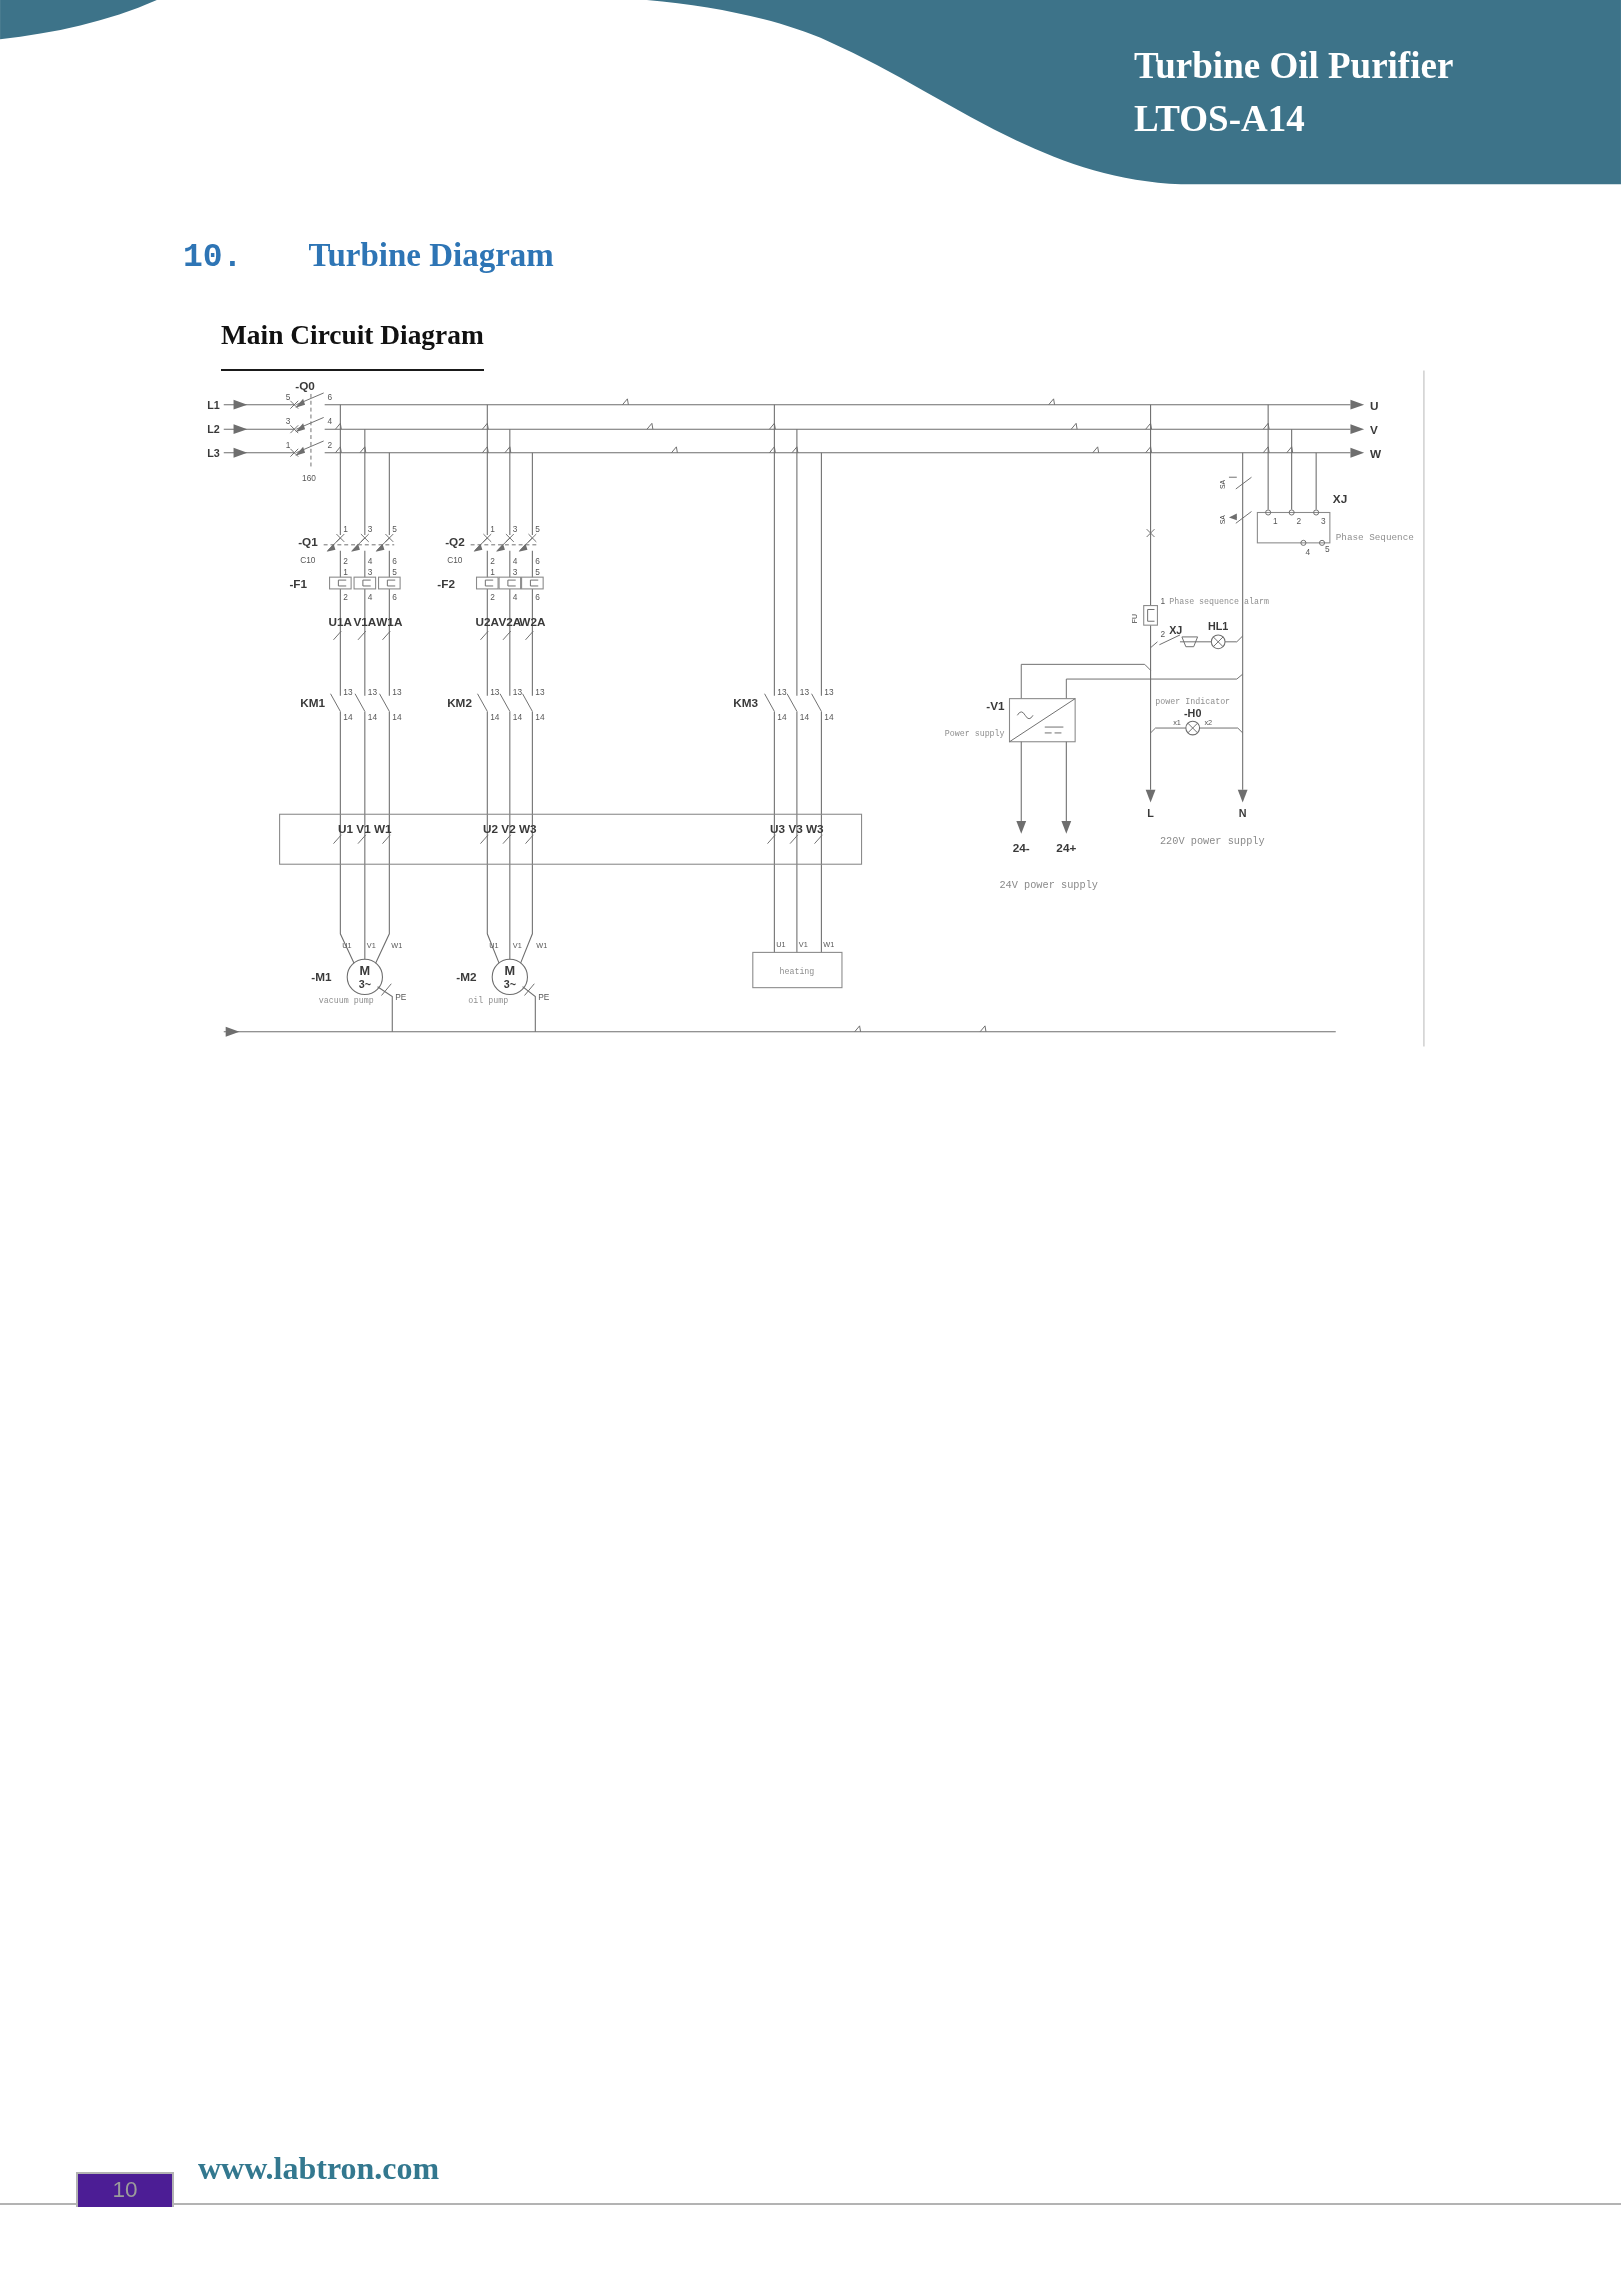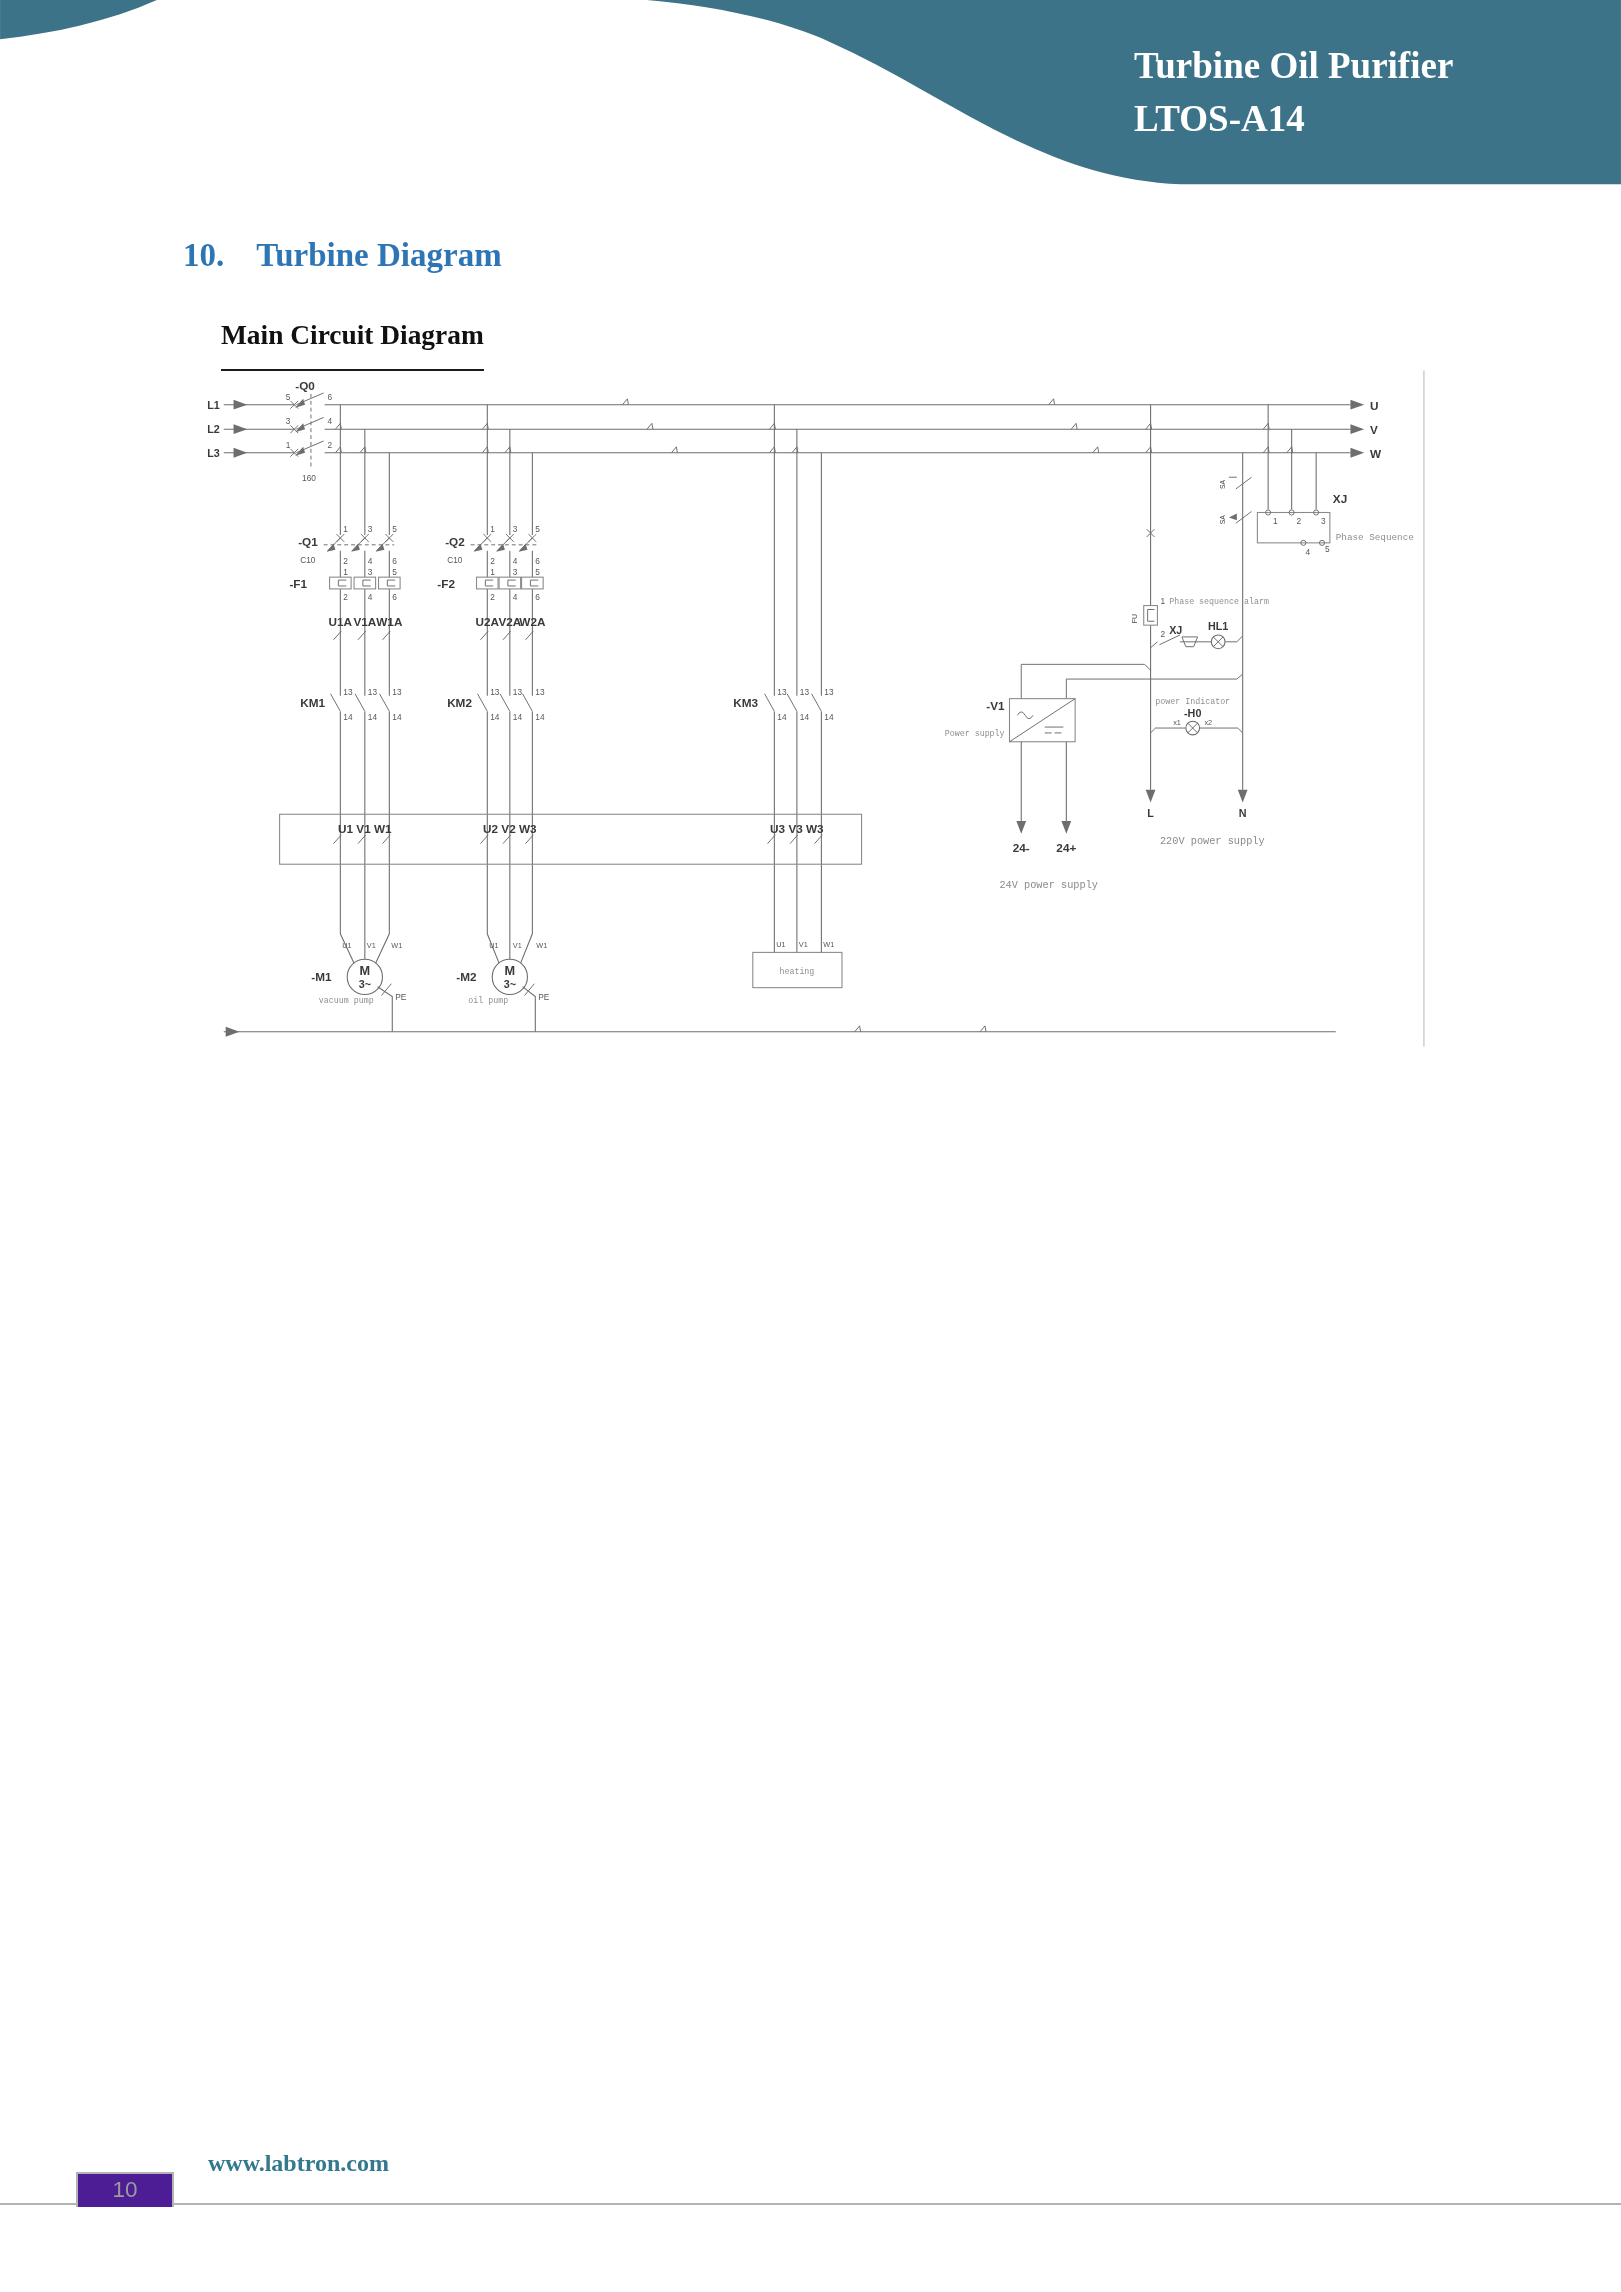--- a/index.html
+++ b/index.html
@@ -5,21 +5,21 @@
   html,body{margin:0;padding:0;background:#fff;}
   .page{position:relative;width:1621px;height:2293px;background:#fff;overflow:hidden;
         font-family:"Liberation Sans",sans-serif;}
   
   .hdr-svg{position:absolute;left:0;top:0;}
   .hdr-title{position:absolute;left:1134px;top:39px;color:#fff;
     font-family:"Liberation Serif",serif;font-weight:bold;font-size:37px;line-height:53px;}
   
   .sec{position:absolute;left:183px;top:237px;color:var(--heading-blue,#2e75b5);
     font-family:"Liberation Serif",serif;font-weight:bold;font-size:33px;}
-  .sec .no{display:inline-block;margin-right:32px;}
+  .sec .no{display:inline-block;margin-right:66px;font-family:Liberation Mono, monospace;}
   .sub{position:absolute;left:221px;top:320px;color:#111;
     font-family:"Liberation Serif",serif;font-weight:bold;font-size:27.4px;
     border-bottom:2.9px solid #1a1a1a;padding-bottom:18px;}
   
   .dia{position:absolute;left:191px;top:343px;}
   .w{stroke:var(--diagram-line,#6e6e6e);stroke-width:1.1;fill:none;}
   .wt{stroke:var(--diagram-line,#6e6e6e);stroke-width:1;fill:none;}
   .dash{stroke:var(--diagram-line,#6e6e6e);stroke-width:1;fill:none;stroke-dasharray:4 3;}
   .fl{fill:var(--diagram-line,#3c3c3c);stroke:none;}
   .box{stroke:#8a8a8a;stroke-width:1.1;fill:none;}
@@ -30,22 +30,22 @@
   .nm7{font-size:7.5px;fill:#575757;}
   .g9{font-family:"Liberation Mono",monospace;font-size:9.5px;fill:#8f8f8f;}
   .g8{font-family:"Liberation Mono",monospace;font-size:8.5px;fill:#8f8f8f;}
   .g10{font-family:"Liberation Mono",monospace;font-size:10.5px;fill:#8a8a8a;}
   .rot{font-size:7px;fill:#444;}
   
   .f-line{position:absolute;left:0;top:2203px;width:1621px;height:0;border-top:2px solid #b3b3b3;}
   .f-tab{position:absolute;left:76px;top:2172px;width:94px;height:33px;background:#4c1d95;
     border:2px solid #b3b3b3;border-bottom:none;z-index:2;
     color:#9b9b9b;font-size:22.5px;text-align:center;line-height:31px;}
-  .f-url{position:absolute;left:208px;top:2150px;color:var(--link-teal,#37778d);
-    font-family:"Liberation Serif",serif;font-weight:bold;font-size:24px;z-index:2;}
+  .f-url{position:absolute;left:198px;top:2150px;color:var(--link-teal,#37778d);
+    font-family:"Liberation Serif",serif;font-weight:bold;font-size:32px;z-index:2;}
 </style>
 </head>
 <body>
 
 <div class="page">
 
   <svg class="hdr-svg" width="1621" height="196" viewBox="0 0 1654 200">
     <path style="fill:var(--header-teal,#3d7389)" d="M660,0 L1654,0 L1654,188 L1205,188 C1060,182 965,95 845,42 C795,20 730,6 660,0 Z"></path>
     <path style="fill:var(--header-teal,#3d7389)" d="M0,0 L160,0 C110,22 55,34 0,40 Z"></path>
   </svg>

